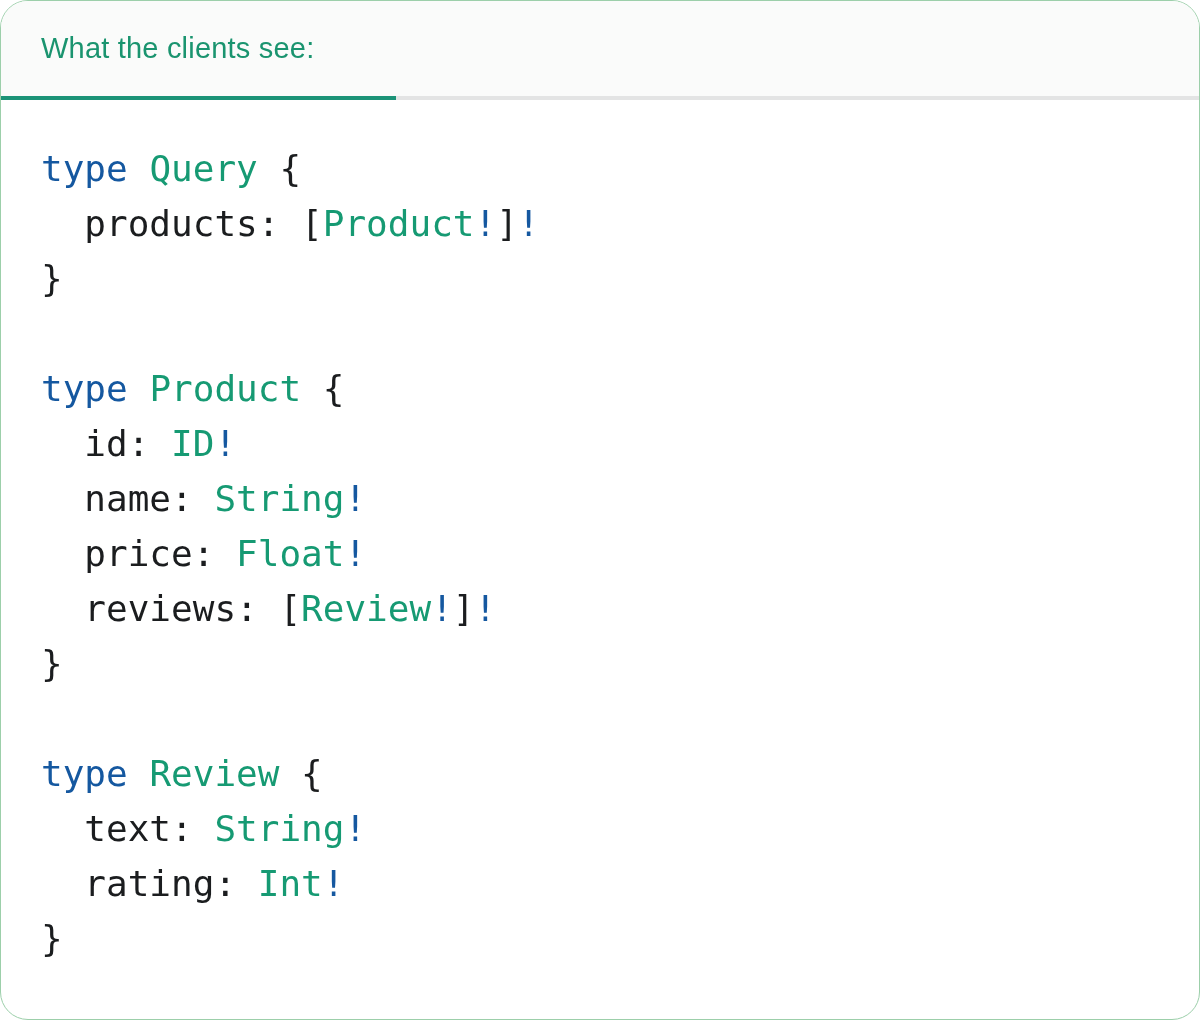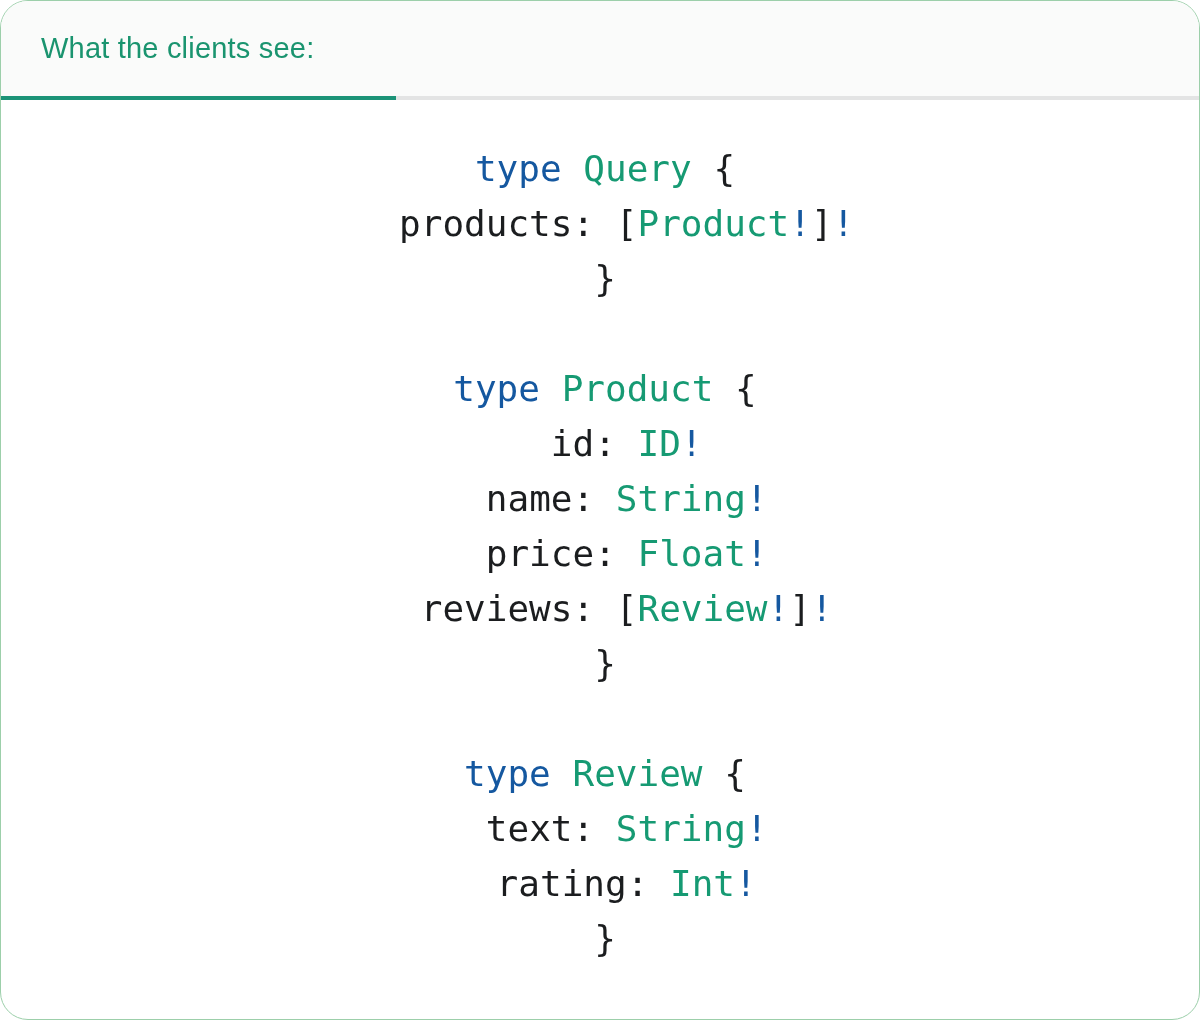--- a/index.html
+++ b/index.html
@@ -62,21 +62,21 @@
   }
   .code {
     padding: 41px 30px 0 40px;
     font-family: "DejaVu Sans Mono", "Liberation Mono", monospace;
     font-size: 36px;
     font-weight: 500;
     line-height: 55px;
     color: var(--c-plain);
     white-space: pre;
   }
-  .code-line { height: 55px; text-align: center; }
+  .code-line { height: 55px; }
   .c-keyword { color: var(--c-keyword); }
   .c-type { color: var(--c-type); }
   .c-plain { color: var(--c-plain); }
 </style>
 </head>
 <body>
 
 <div class="panel">
   <div class="panel-header">
     <div class="tab">

